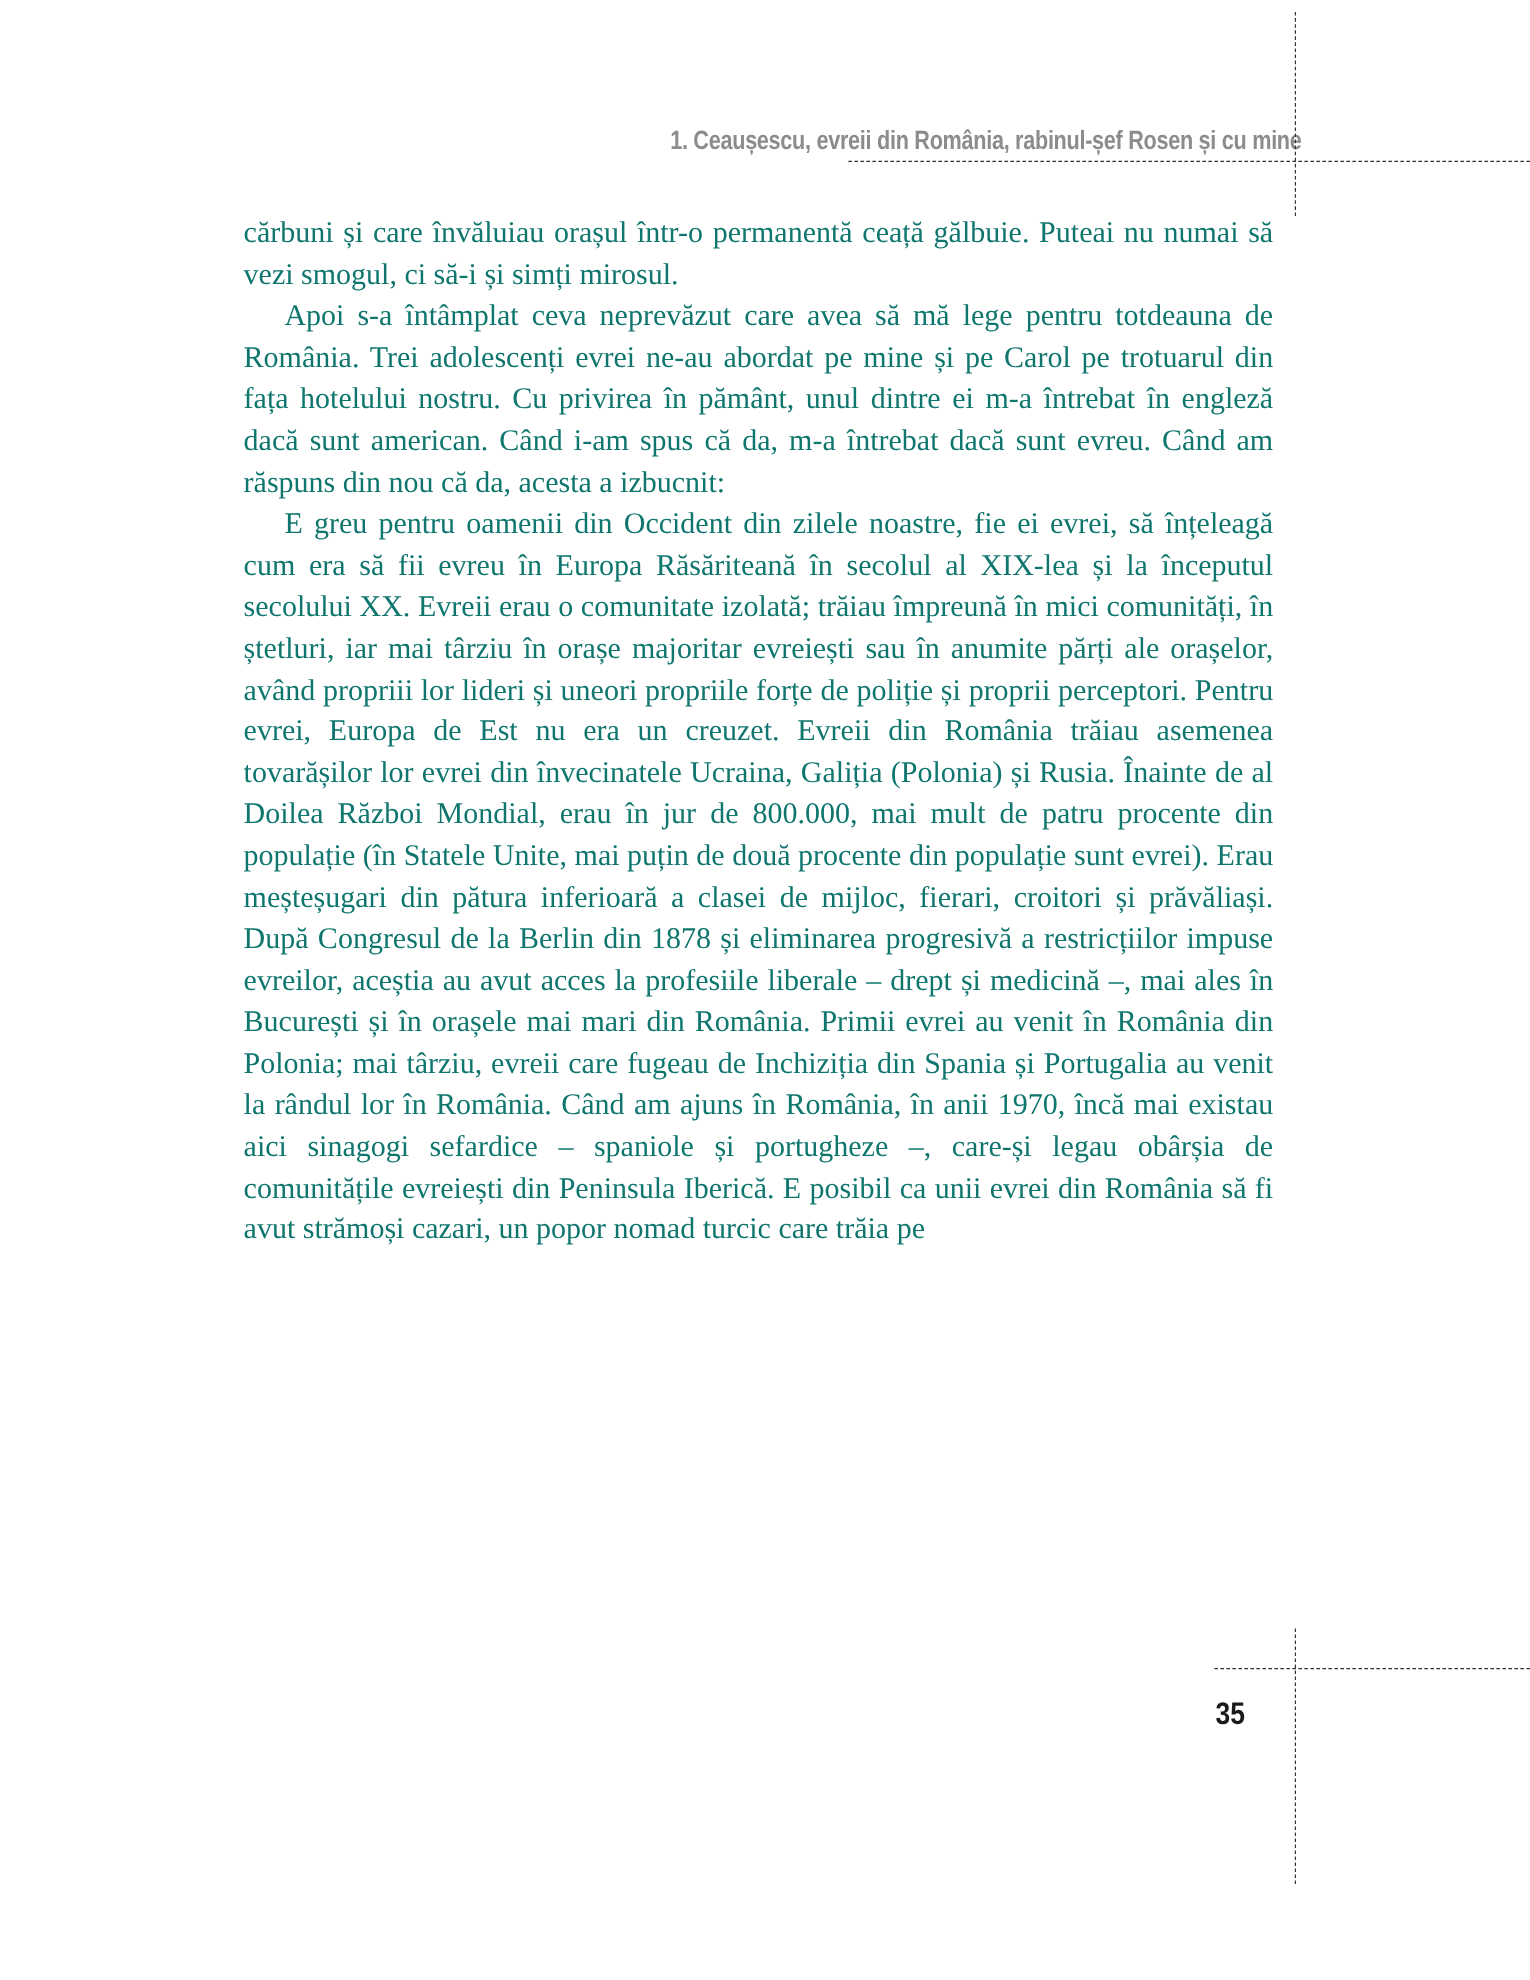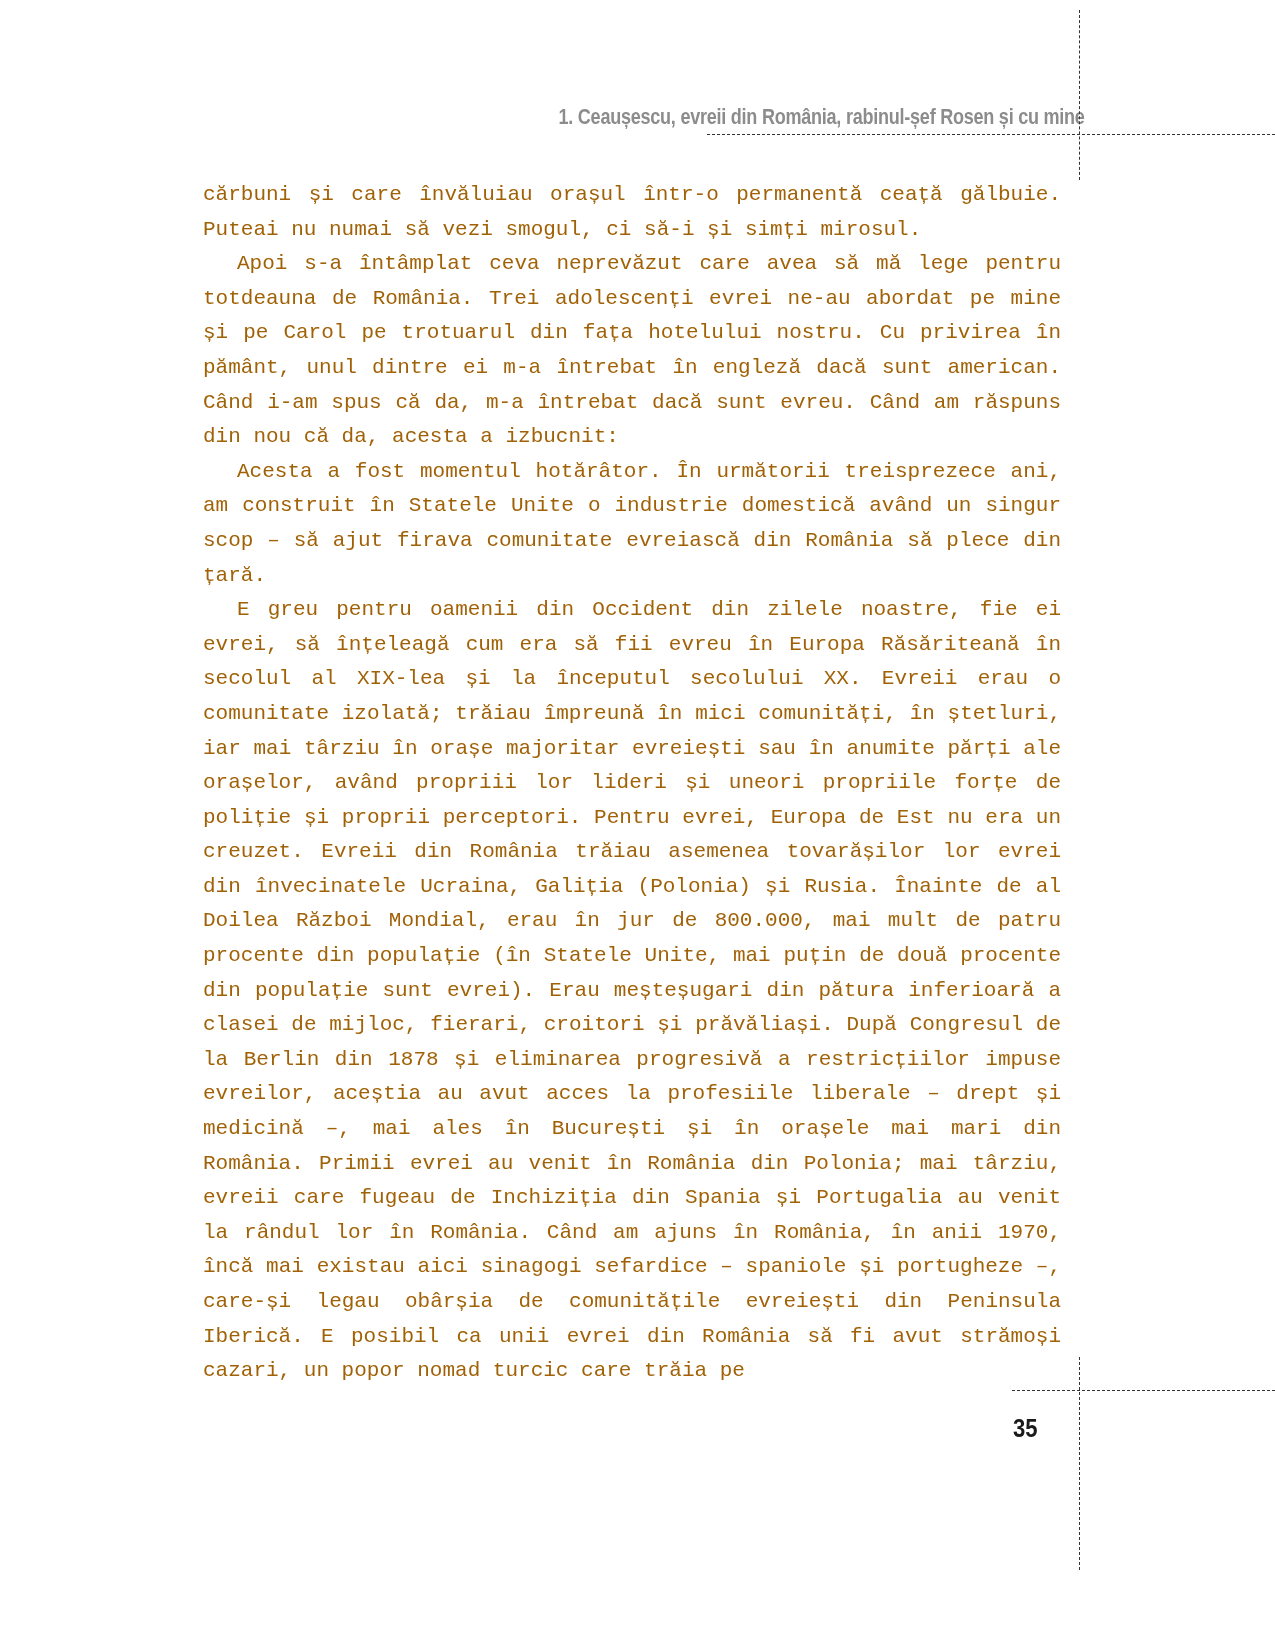--- a/index.html
+++ b/index.html
@@ -7,22 +7,22 @@
   .running-head {
     position: absolute; right: 190px; top: 104px;
     font-family: "Liberation Sans", sans-serif; font-weight: bold;
     font-size: 22px; color: #8c8c8c; letter-spacing: -0.3px;
     transform: scaleX(0.82); transform-origin: right center; white-space: nowrap;
   }
   .hline { position: absolute; height: 0; border-top: 1.5px dashed #333; }
   .vline { position: absolute; width: 0; border-left: 1.5px dashed #333; }
   .body-text {
     position: absolute; left: 203px; top: 178px; width: 858px;
-    font-family: Liberation Mono, monospace; font-size: 21px;
-    line-height: 34.6px; color: #a16207; text-align: justify;
+    font-family: Liberation Serif, serif; font-size: 25px;
+    line-height: 34.6px; color: #0f766e; text-align: justify;
   }
   .body-text p { margin: 0; }
   .body-text p.indent { text-indent: 34px; }
   .page-number {
     position: absolute; left: 1013px; top: 1413px;
     font-family: "Liberation Sans", sans-serif; font-weight: bold;
     font-size: 26px; color: #1a1a1a; transform: scaleX(0.85); transform-origin: left center;
   }
 </style>
 </head>
@@ -31,17 +31,16 @@
 <div class="running-head">1. Ceaușescu, evreii din România, rabinul-șef Rosen și cu mine</div>
 
 <div class="hline" style="left:707px; top:134px; width:568px;"></div>
 <div class="vline" style="left:1079px; top:10px; height:170px;"></div>
 <div class="hline" style="left:1012px; top:1390px; width:263px;"></div>
 <div class="vline" style="left:1079px; top:1357px; height:213px;"></div>
 
 <div class="body-text">
   <p class="">cărbuni și care învăluiau orașul într-o permanentă ceață gălbuie. Puteai nu numai să vezi smogul, ci să-i și simți mirosul.</p>
   <p class="indent">Apoi s-a întâmplat ceva neprevăzut care avea să mă lege pentru totdeauna de România. Trei adolescenți evrei ne-au abordat pe mine și pe Carol pe trotuarul din fața hotelului nostru. Cu privirea în pământ, unul dintre ei m-a întrebat în engleză dacă sunt american. Când i-am spus că da, m-a întrebat dacă sunt evreu. Când am răspuns din nou că da, acesta a izbucnit:</p>
-  <p class="indent">Acesta a fost momentul hotărâtor. În următorii treisprezece ani, am construit în Statele Unite o industrie domestică având un singur scop – să ajut firava comunitate evreiască din România să plece din țară.</p>
   <p class="indent">E greu pentru oamenii din Occident din zilele noastre, fie ei evrei, să înțeleagă cum era să fii evreu în Europa Răsăriteană în secolul al XIX-lea și la începutul secolului XX. Evreii erau o comunitate izolată; trăiau împreună în mici comunități, în ștetluri, iar mai târziu în orașe majoritar evreiești sau în anumite părți ale orașelor, având propriii lor lideri și uneori propriile forțe de poliție și proprii perceptori. Pentru evrei, Europa de Est nu era un creuzet. Evreii din România trăiau asemenea tovarășilor lor evrei din învecinatele Ucraina, Galiția (Polonia) și Rusia. Înainte de al Doilea Război Mondial, erau în jur de 800.000, mai mult de patru procente din populație (în Statele Unite, mai puțin de două procente din populație sunt evrei). Erau meșteșugari din pătura inferioară a clasei de mijloc, fierari, croitori și prăvăliași. După Congresul de la Berlin din 1878 și eliminarea progresivă a restricțiilor impuse evreilor, aceștia au avut acces la profesiile liberale – drept și medicină –, mai ales în București și în orașele mai mari din România. Primii evrei au venit în România din Polonia; mai târziu, evreii care fugeau de Inchiziția din Spania și Portugalia au venit la rândul lor în România. Când am ajuns în România, în anii 1970, încă mai existau aici sinagogi sefardice – spaniole și portugheze –, care-și legau obârșia de comunitățile evreiești din Peninsula Iberică. E posibil ca unii evrei din România să fi avut strămoși cazari, un popor nomad turcic care trăia pe</p>
 </div>
 
 <div class="page-number">35</div>
 
 </body></html>

